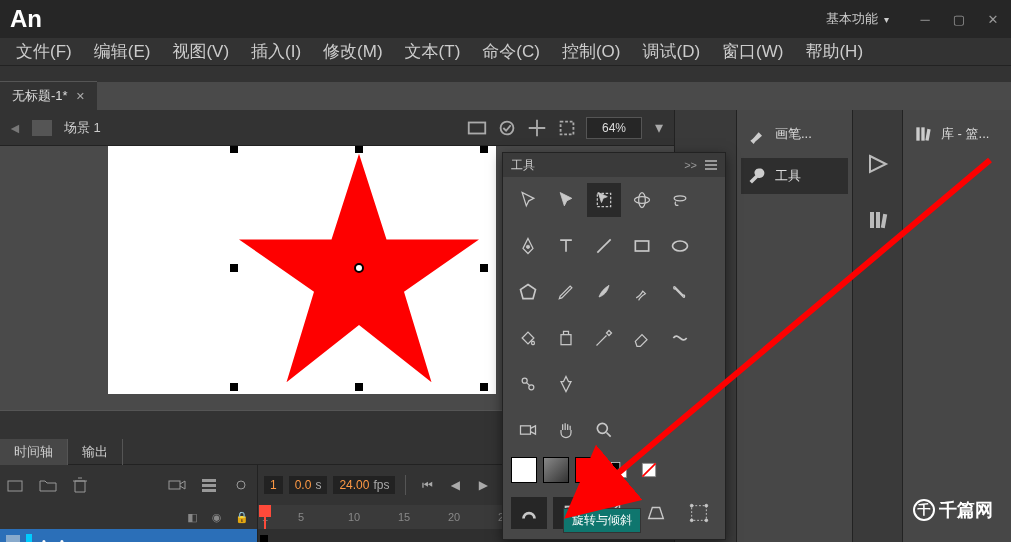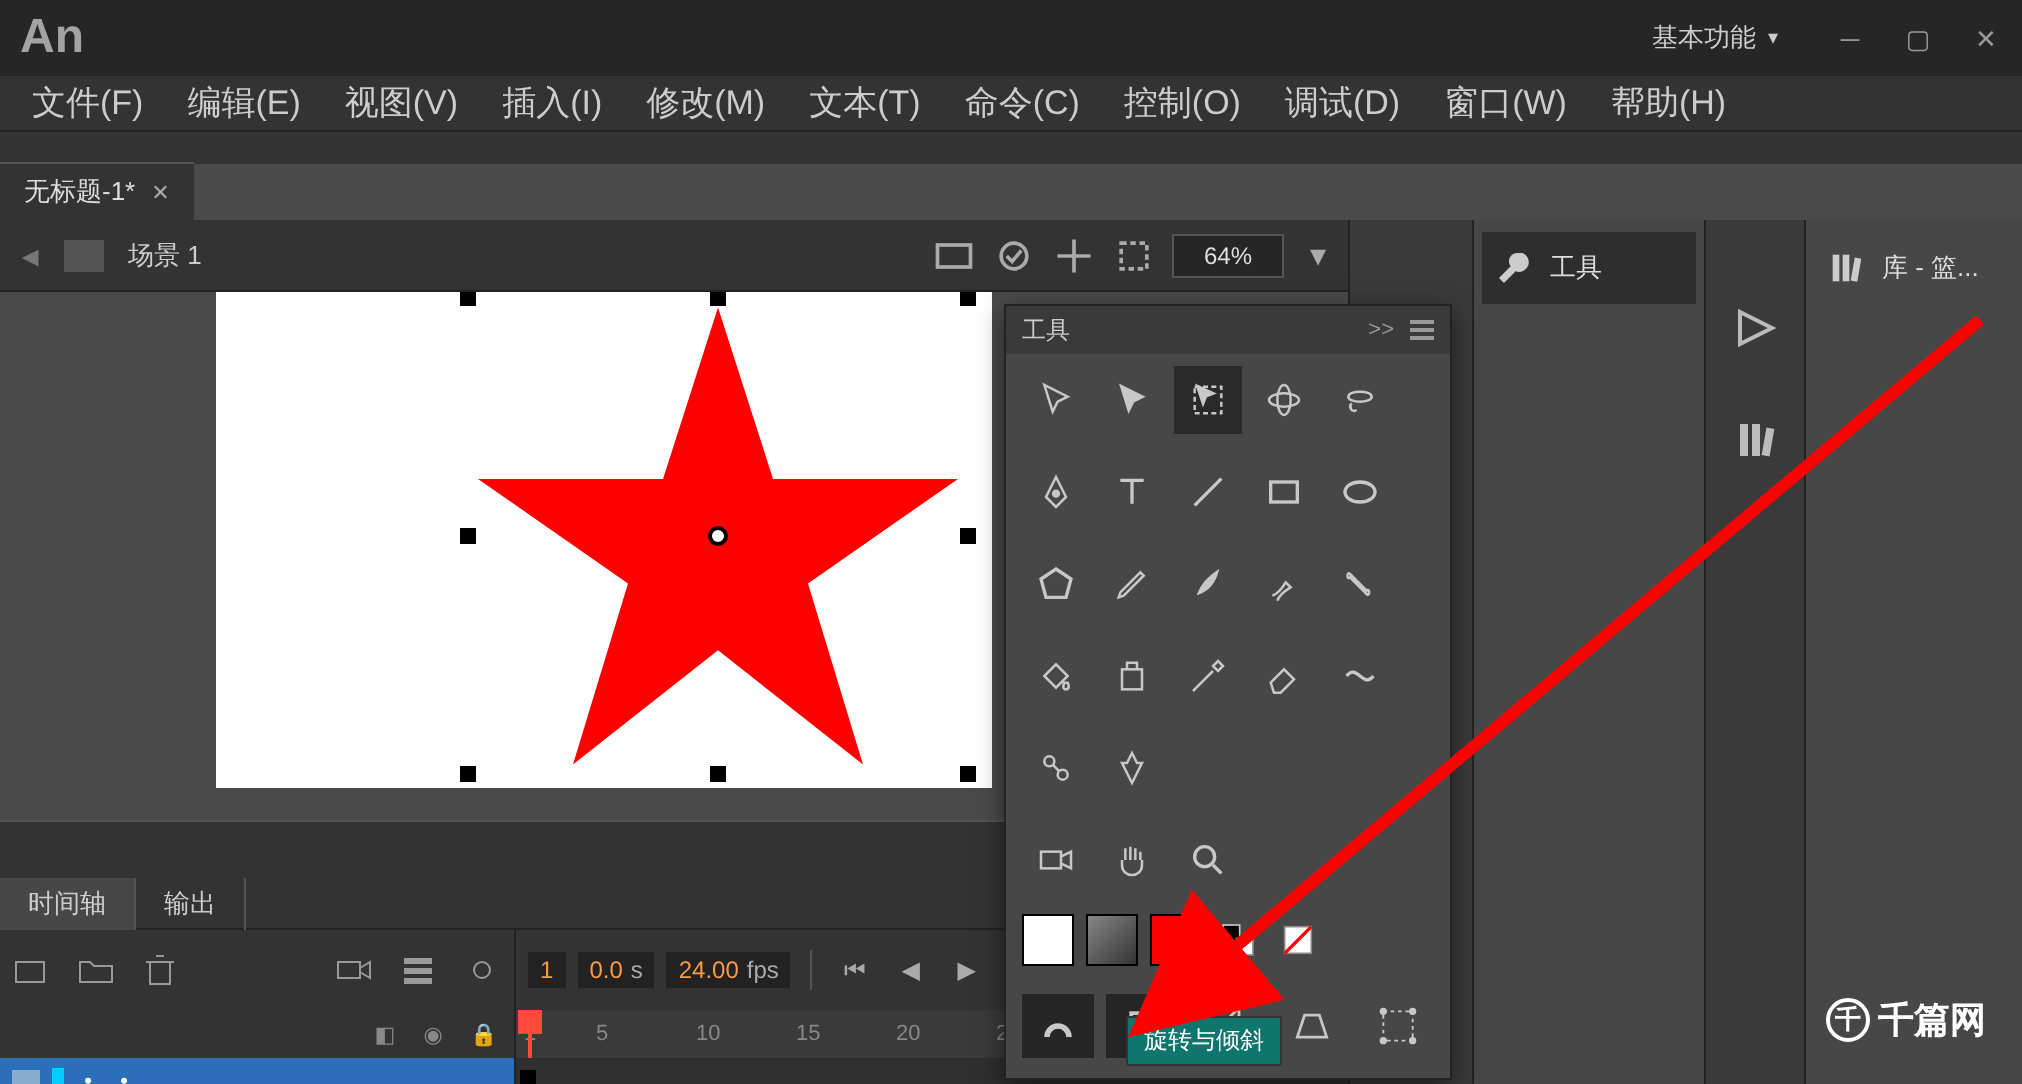--- a/index.html
+++ b/index.html
@@ -1,18 +1,18 @@
 <!DOCTYPE html>
 <html><head>
 <meta charset="utf-8">
 <style>
 * { margin:0; padding:0; box-sizing:border-box; font-family:"Microsoft YaHei",sans-serif; user-select:none; }
 body { background:#333; width:1011px; height:542px; overflow:hidden; position:relative; }
 .titlebar { height:38px; background:#262626; display:flex; align-items:center; padding:0 10px; }
-.app-logo { color:#a3a3a3; font-size:24px; font-weight:600; }
+.app-logo { color:#ffffff; font-size:24px; font-weight:600; }
 .title-spacer { flex:1; }
 .workspace-btn { color:#ccc; font-size:13px; padding:4px 8px; display:flex; align-items:center; gap:6px; }
 .workspace-btn::after { content:"▾"; font-size:10px; }
 .win-btns { display:flex; gap:18px; margin-left:20px; }
 .win-btn { width:16px; height:16px; display:flex; align-items:center; justify-content:center; color:#999; font-size:13px; }
 
 .menubar { height:28px; background:#333; border-bottom:1px solid #222; display:flex; align-items:center; padding:0 6px; gap:2px; }
 .menu-item { color:#ccc; font-size:17px; padding:4px 10px; }
 
 .doc-tabs { height:28px; background:#4a4a4a; display:flex; align-items:flex-end;margin-top:16px; }
@@ -287,20 +287,26 @@
         </svg>
       </div>
     <div class="dock-btn">
         <svg viewBox="0 0 24 24">
           <path d="M6 4l6 3-4 8 8-4 3 6" fill="none" stroke="#bbb" stroke-width="2"></path>
         </svg>
       </div>
   </div>
 
   <div class="right-panel-a">
+    <div class="panel-row">
+      <svg viewBox="0 0 24 24">
+          <path d="M4 20c4-2 6-6 10-10l4 4c-4 4-8 6-10 10" fill="#ccc"></path>
+        </svg>
+      <span>画笔...</span>
+    </div>
     <div class="panel-row dark">
       <svg viewBox="0 0 24 24">
           <path d="M14 3a5 5 0 00-4 8l-7 7 3 3 7-7a5 5 0 004-11z" fill="#ccc"></path>
         </svg>
       <span>工具</span>
     </div>
   </div>
 
   <div class="right-dock" style="flex:0 0 50px">
     <div class="dock-btn">

